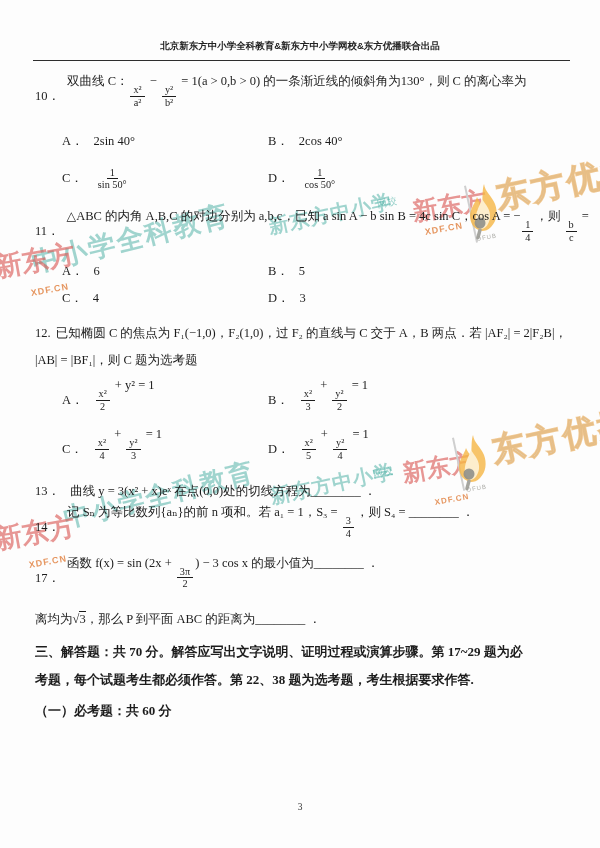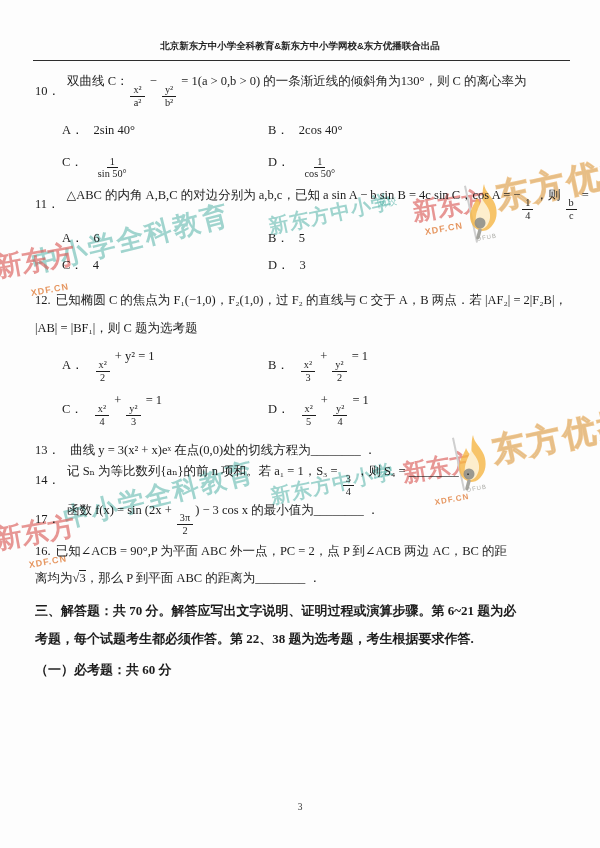--- a/index.html
+++ b/index.html
@@ -16,21 +16,21 @@
   .mt-a{margin-top:11px;} .mt-b{margin-top:7px;}
   .stem-tall{min-height:38px;display:flex;align-items:center;}
   .opts{display:grid;grid-template-columns:206px 1fr;margin-left:27px;align-items:center;justify-items:start;}
   .opts .opt{display:flex;align-items:center;white-space:nowrap;}
   .olab{margin-right:10px;}
   .opts-short .opt{min-height:27px;}
   .opts-frac2 .opt{min-height:44px;}
   .sec-title{font-weight:bold;font-size:13px;}
   
   .frac{display:inline-flex;flex-direction:column;align-items:center;vertical-align:-0.75em;
-        font-size:0.82em;line-height:1.15;margin:1px 2px;}
+        font-size:0.82em;line-height:1.15;margin:12px 2px;}
   .frac .fn{display:block;padding:0 3px;border-bottom:1px solid #1c1c1c;}
   .frac .fd{display:block;padding:0 3px;}
   .rad .radicand{border-top:1px solid #1c1c1c;}
   
   .pagenum{position:absolute;left:0;top:802px;width:100%;text-align:center;
            font-size:9.5px;color:#333;z-index:2;}
   
   .wm{position:absolute;z-index:1;white-space:nowrap;pointer-events:none;
       font-family:"Liberation Sans","DejaVu Sans",sans-serif;font-weight:bold;transform-origin:left top;}
   .wm-teal{color:var(--teal);opacity:.5;}
@@ -214,29 +214,25 @@
     </div>
 
     <div class="line stem-tall" style="margin-top:2px;min-height:34px">
       <span class="qnum">17．</span>
       <span>函数 f(x) = sin (2x + <span class="frac">
             <span class="fn">3π</span>
             <span class="fd">2</span>
           </span>) − 3 cos x 的最小值为________ ．</span>
     </div>
 
-    <div class="line" style="margin-top:4px">
-      <span class="qnum" style="margin-right:2px">16.</span>
-      <span>已知∠ACB = 90°,P 为平面 ABC 外一点，PC = 2，点 P 到∠ACB 两边 AC，BC 的距</span>
-    </div>
     <div class="line" style="margin-top:8px">
       <span>离均为<span class="rad">√<span class="radicand">3</span></span>，那么 P 到平面 ABC 的距离为________ ．</span>
     </div>
 
-    <div class="line sec-title" style="margin-top:13px">三、解答题：共 70 分。解答应写出文字说明、证明过程或演算步骤。第 6~21 题为必</div>
+    <div class="line sec-title" style="margin-top:13px">三、解答题：共 70 分。解答应写出文字说明、证明过程或演算步骤。第 17~29 题为必</div>
     <div class="line sec-title" style="margin-top:9px">考题，每个试题考生都必须作答。第 22、38 题为选考题，考生根据要求作答.</div>
     <div class="line sec-title" style="margin-top:11px">（一）必考题：共 60 分</div>
 
   </div>
 
   <div class="pagenum">3</div>
 
 </div>
 
 </body></html>

